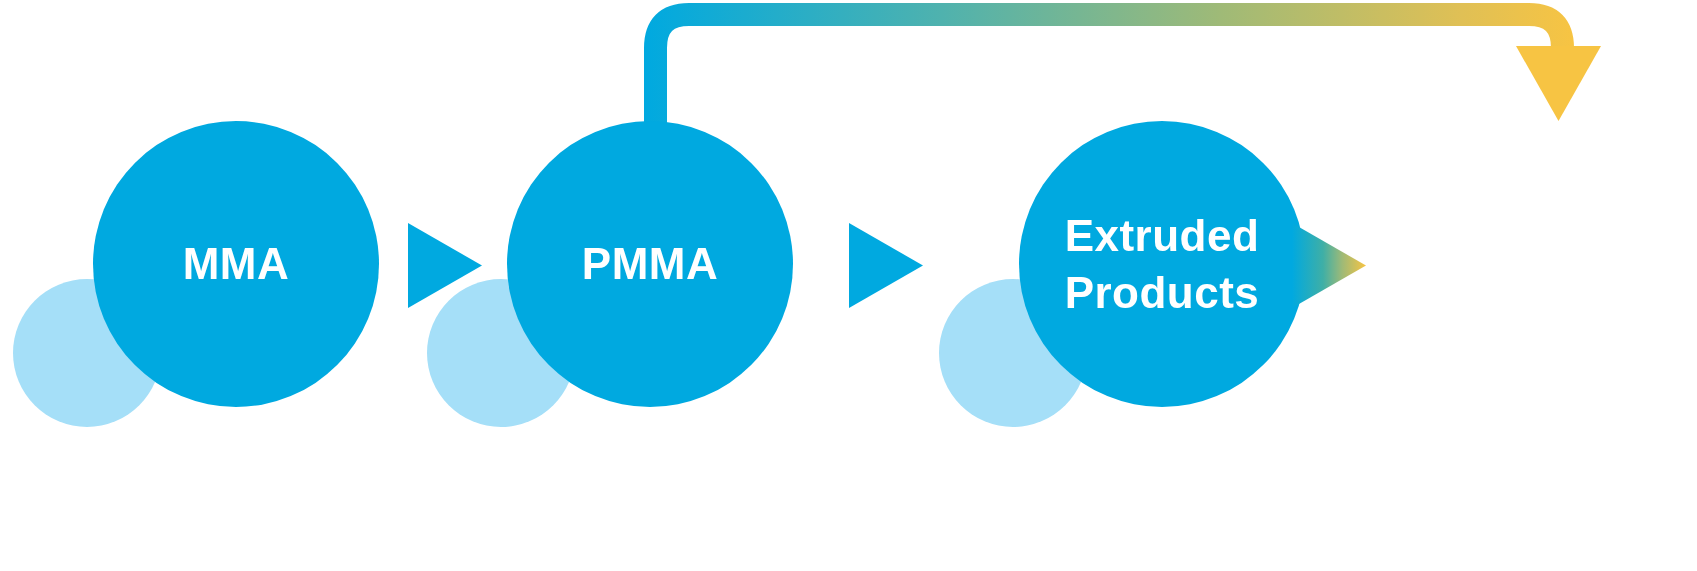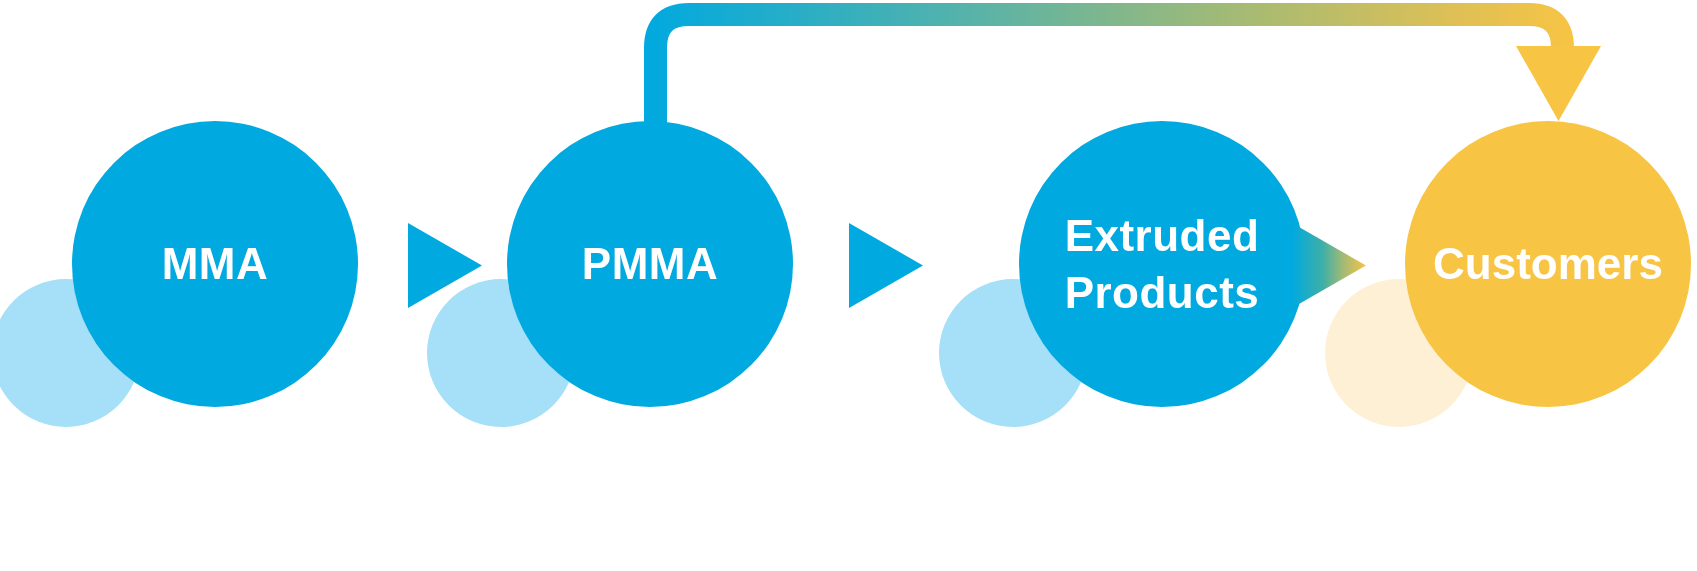--- a/index.html
+++ b/index.html
@@ -22,21 +22,21 @@
   }
 
   
   .node {
     position: absolute;
     top: 121px;
     width: 286px;
     height: 286px;
     z-index: 2;
   }
-  #node-mma       { left: 72px;  }
+  #node-mma       { left: 93px;  }
   #node-pmma      { left: 507px; }
   #node-extruded  { left: 1019px; }
   #node-customers { left: 1405px;}
 
   .halo {
     position: absolute;
     left: -80px;
     top: 158px;
     width: 148px;
     height: 148px;
@@ -131,20 +131,14 @@
 
   <div class="node" id="node-extruded">
     <div class="halo halo-blue"></div>
     <div class="disc disc-blue">
       <span class="node-label">Extruded Products</span>
     </div>
   </div>
 
   <div class="flow-arrow" id="flow-arrow-3"></div>
 
-  <div class="node" id="node-customers">
-    <div class="halo halo-cream"></div>
-    <div class="disc disc-yellow">
-      <span class="node-label">Customers</span>
-    </div>
-  </div>
 
 </div>
 
 </body></html>

